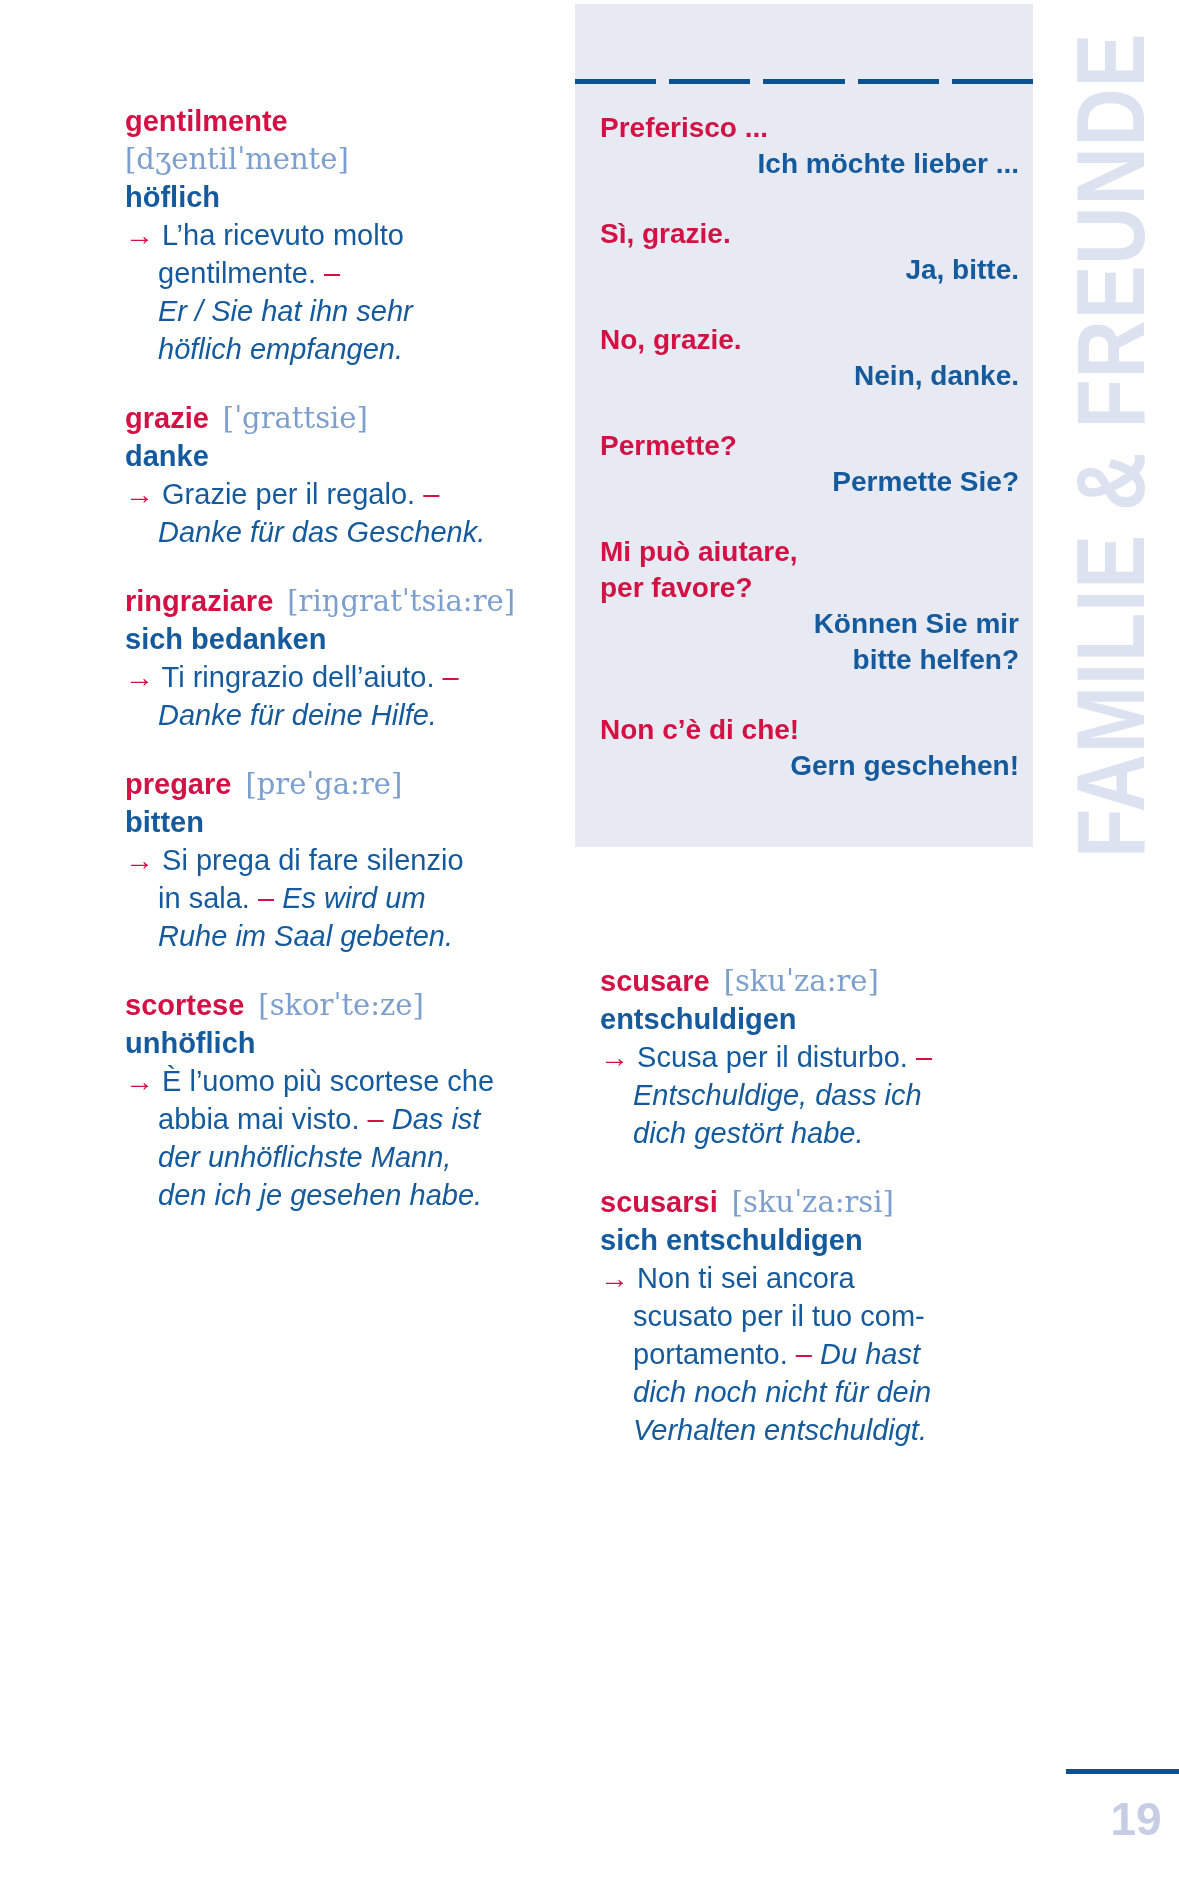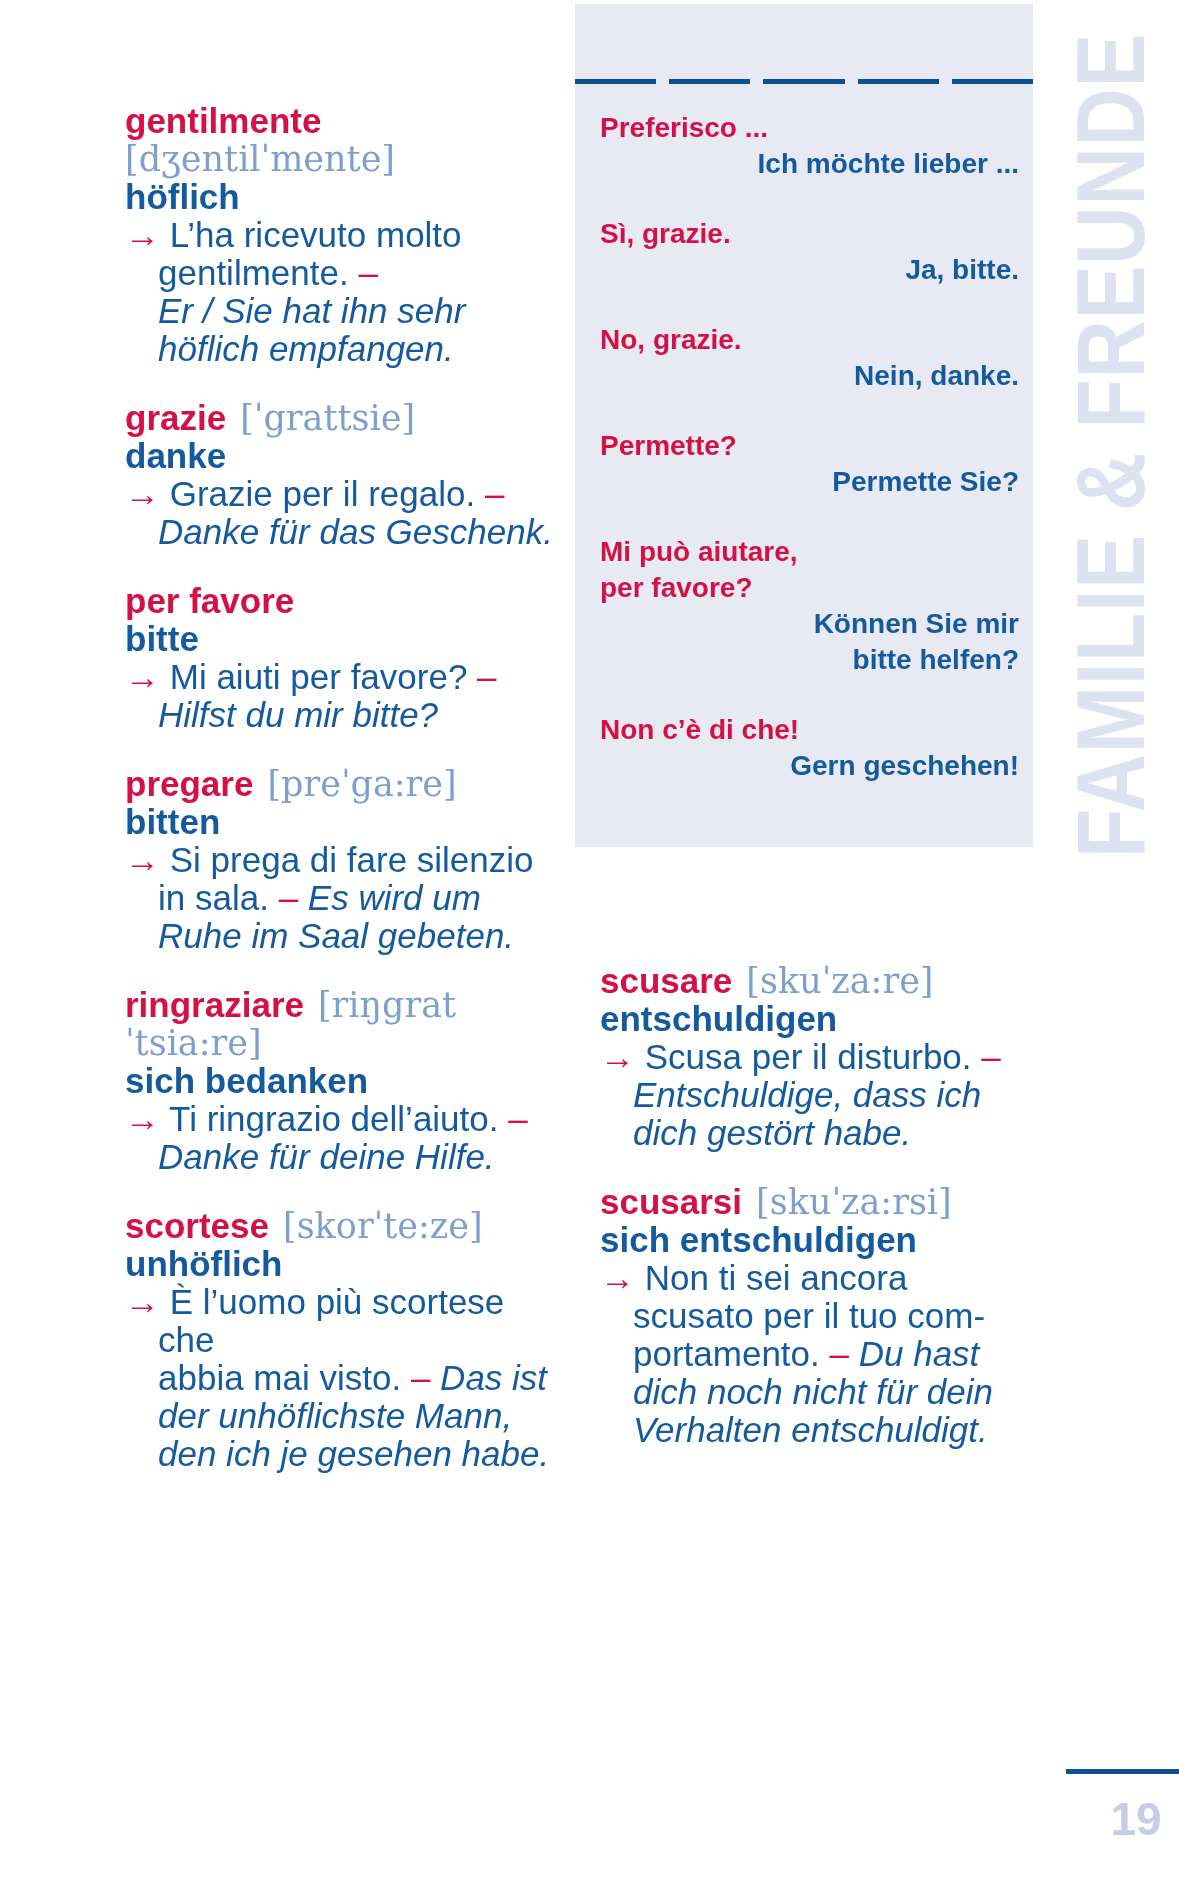--- a/index.html
+++ b/index.html
@@ -4,21 +4,21 @@
 <style>
   html,body{margin:0;padding:0;background:#fff;}
   .page{
     position:relative;width:1179px;height:1880px;background:#ffffff;overflow:hidden;
     font-family:"Liberation Sans","DejaVu Sans",sans-serif;
   }
   
   .col{position:absolute;}
   .left-col{left:125px;top:102px;width:432px;}
   .right-col{left:600px;top:962px;width:432px;}
-  .entry{margin-bottom:31px;font-size:35px;line-height:38px;color:#155a9c;}
+  .entry{margin-bottom:31px;font-size:29px;line-height:38px;color:#155a9c;}
   .head{color:#d31145;font-weight:bold;}
   .phon{font-family:"DejaVu Serif","Liberation Serif",serif;color:#7d9fce;font-weight:normal;}
   .phon-inline{margin-left:14px;text-align:center;}
   .german{font-weight:bold;}
   .example{padding-left:33px;text-indent:-33px;}
   .arrow{color:#d31145;}
   .it,.de{white-space:pre-line;}
   .de{font-style:italic;}
   .dash{color:#d31145;}
   
@@ -62,45 +62,37 @@
 
     <div class="entry">
       <div><span class="head">grazie</span><span class="phon phon-inline">[ˈgrattsie]</span></div>
       <div class="german">danke</div>
       <div class="example">
         <span class="arrow">→</span> <span class="it">Grazie per il regalo.</span> <span class="dash">–</span> <span class="de">
 Danke für das Geschenk.</span>
       </div>
     </div>
 
+
     <div class="entry">
-      <div><span class="head">per favore</span></div>
-      <div class="german">bitte</div>
+      <div><span class="head">ringraziare</span><span class="phon phon-inline">[riŋgratˈtsia:re]</span></div>
+      <div class="german">sich bedanken</div>
       <div class="example">
-        <span class="arrow">→</span> <span class="it">Mi aiuti per favore?</span> <span class="dash">–</span> <span class="de">
-Hilfst du mir bitte?</span>
+        <span class="arrow">→</span> <span class="it">Ti ringrazio dell’aiuto.</span> <span class="dash">–</span> <span class="de">
+Danke für deine Hilfe.</span>
       </div>
     </div>
 
     <div class="entry">
       <div><span class="head">pregare</span><span class="phon phon-inline">[preˈga:re]</span></div>
       <div class="german">bitten</div>
       <div class="example">
         <span class="arrow">→</span> <span class="it">Si prega di fare silenzio
 in sala.</span> <span class="dash">–</span> <span class="de">Es wird um
 Ruhe im Saal gebeten.</span>
-      </div>
-    </div>
-
-    <div class="entry">
-      <div><span class="head">ringraziare</span><span class="phon phon-inline">[riŋgratˈtsia:re]</span></div>
-      <div class="german">sich bedanken</div>
-      <div class="example">
-        <span class="arrow">→</span> <span class="it">Ti ringrazio dell’aiuto.</span> <span class="dash">–</span> <span class="de">
-Danke für deine Hilfe.</span>
       </div>
     </div>
 
     <div class="entry">
       <div><span class="head">scortese</span><span class="phon phon-inline">[skorˈte:ze]</span></div>
       <div class="german">unhöflich</div>
       <div class="example">
         <span class="arrow">→</span> <span class="it">È l’uomo più scortese che
 abbia mai visto.</span> <span class="dash">–</span> <span class="de">Das ist
 der unhöflichste Mann,

